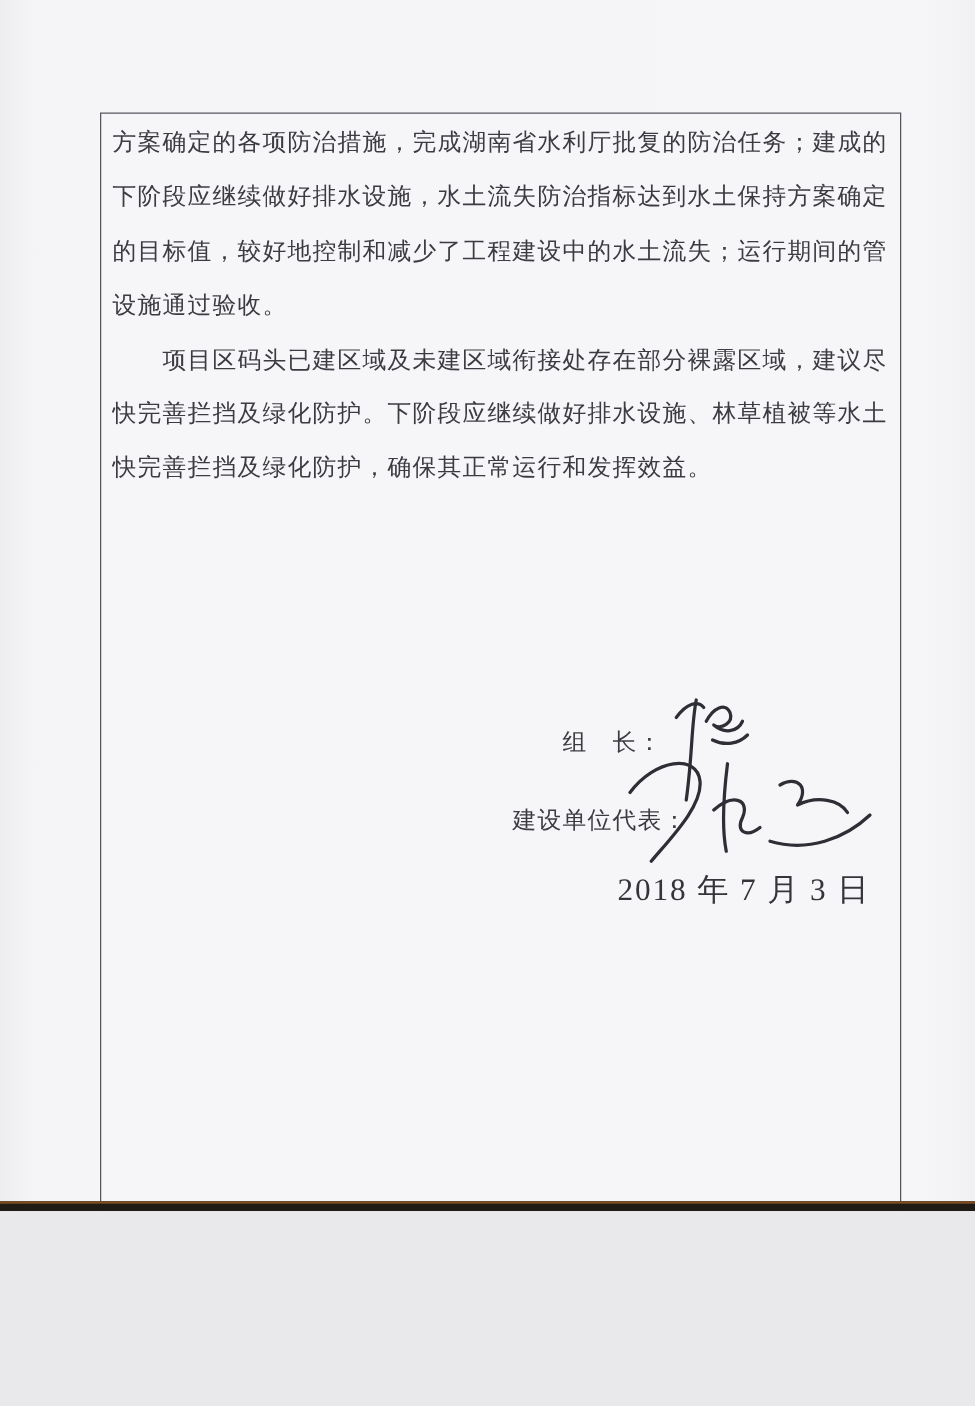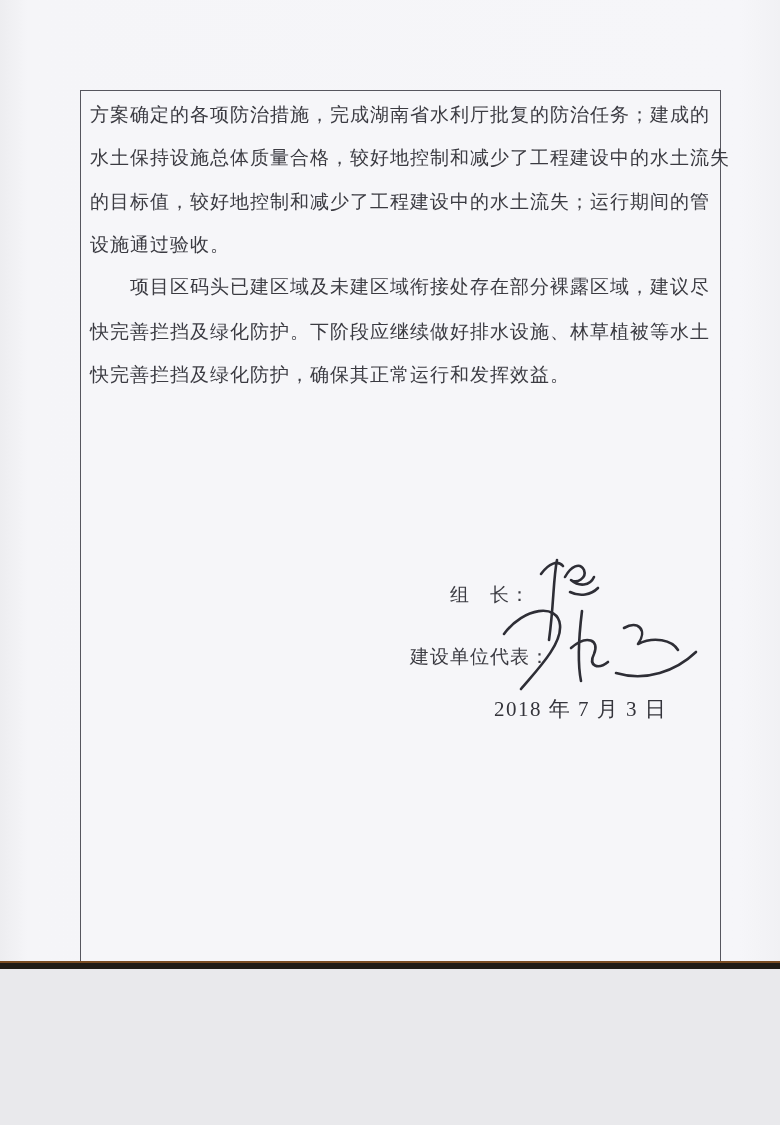--- a/index.html
+++ b/index.html
@@ -35,38 +35,37 @@
   }
   .tline {
     height: 43.4px;
     line-height: 43.4px;
     font-size: 19px;
     letter-spacing: 1px;
     white-space: nowrap;
   }
   .tline.indent {
     text-indent: 40px;
-    font-family: Liberation Mono, monospace;
   }
   .sig-label {
     position: absolute;
     color: #3b3b42;
     font-size: 19px;
     letter-spacing: 1px;
     line-height: 26px;
     text-align: right;
   }
   .sig-label.leader   { left: 450px; top: 582px; }
   .sig-label.builder  { left: 410px; top: 644px; }
   .date-line {
     position: absolute;
     left: 494px;
     top: 695px;
     color: #34343b;
-    font-size: 21px;
+    font-size: 25px;
     letter-spacing: 1.5px;
   }
   svg.sig {
     position: absolute;
     overflow: visible;
   }
   svg.sig path {
     fill: none;
     stroke: #2e2e36;
     stroke-width: 2.6;
@@ -88,21 +87,21 @@
 </style>
 </head>
 <body>
 
 <div class="page">
 
   <div class="frame"></div>
 
   <div class="textblock">
     <div class="tline">方案确定的各项防治措施，完成湖南省水利厅批复的防治任务；建成的</div>
-    <div class="tline">水土保持设施总体质量合格，较好地控制和减少了工程建设中的水土流失</div>
+    <div class="tline">下阶段应继续做好排水设施，水土流失防治指标达到水土保持方案确定</div>
     <div class="tline">的目标值，较好地控制和减少了工程建设中的水土流失；运行期间的管</div>
     <div class="tline">设施通过验收。</div>
     <div class="tline indent">项目区码头已建区域及未建区域衔接处存在部分裸露区域，建议尽</div>
     <div class="tline">快完善拦挡及绿化防护。下阶段应继续做好排水设施、林草植被等水土</div>
     <div class="tline">快完善拦挡及绿化防护，确保其正常运行和发挥效益。</div>
   </div>
 
   <div class="sig-label leader">组　长：</div>
 
   <svg class="sig sig1" width="95" height="98" viewBox="0 0 95 98">

